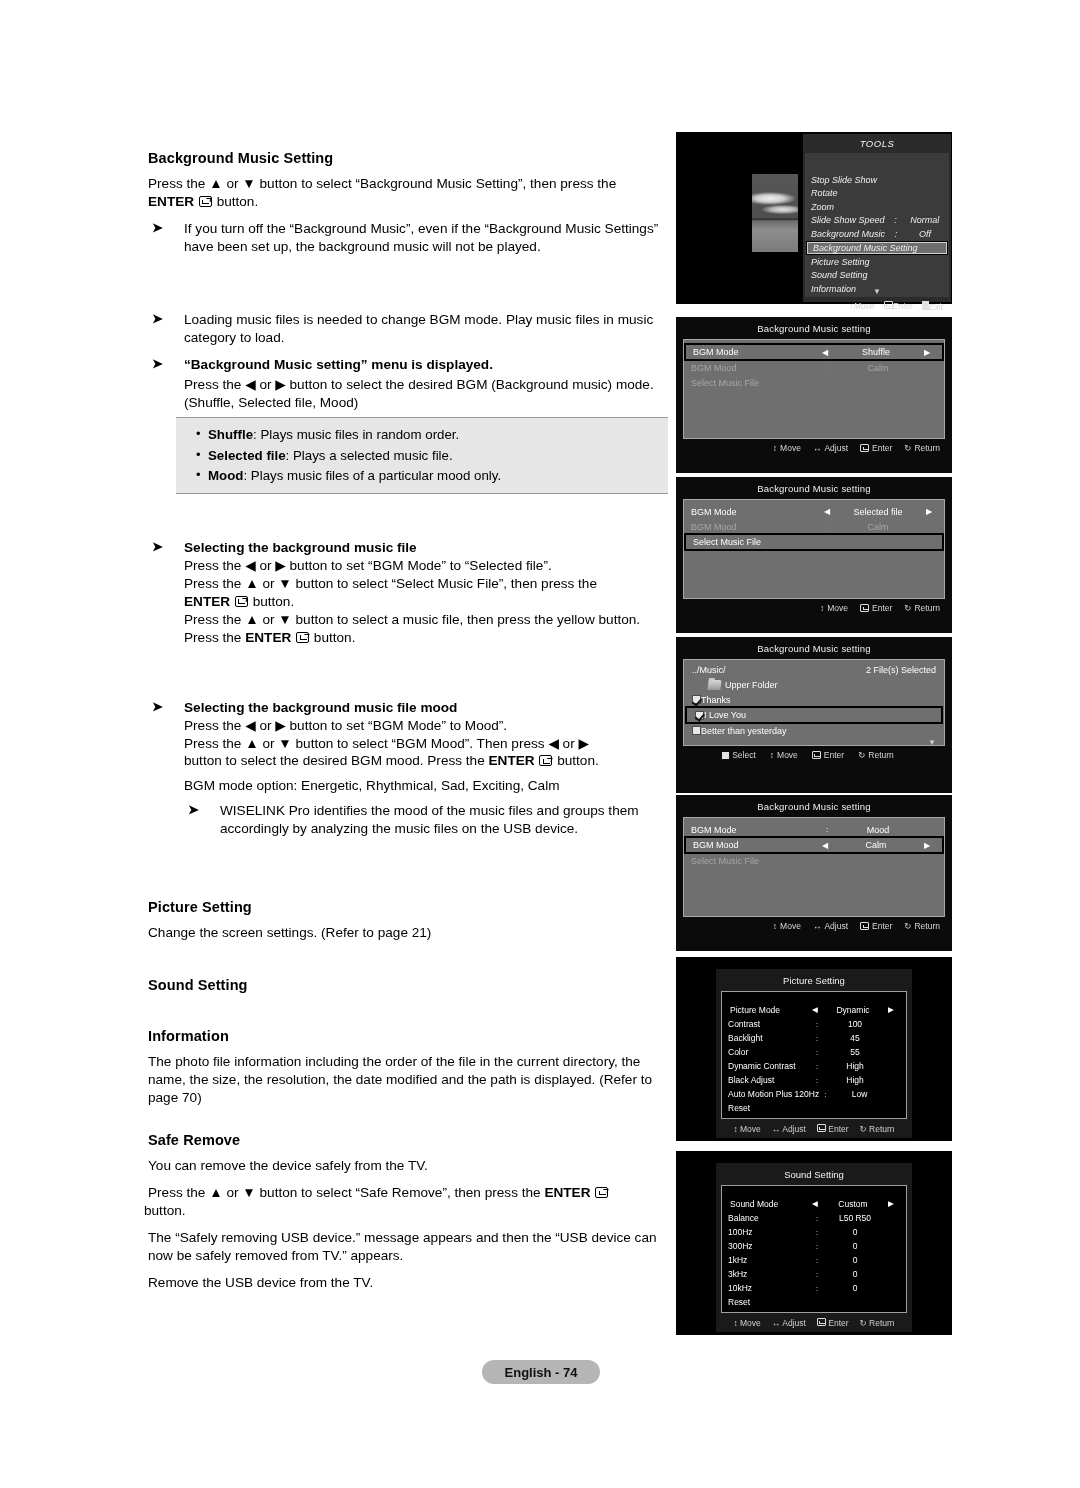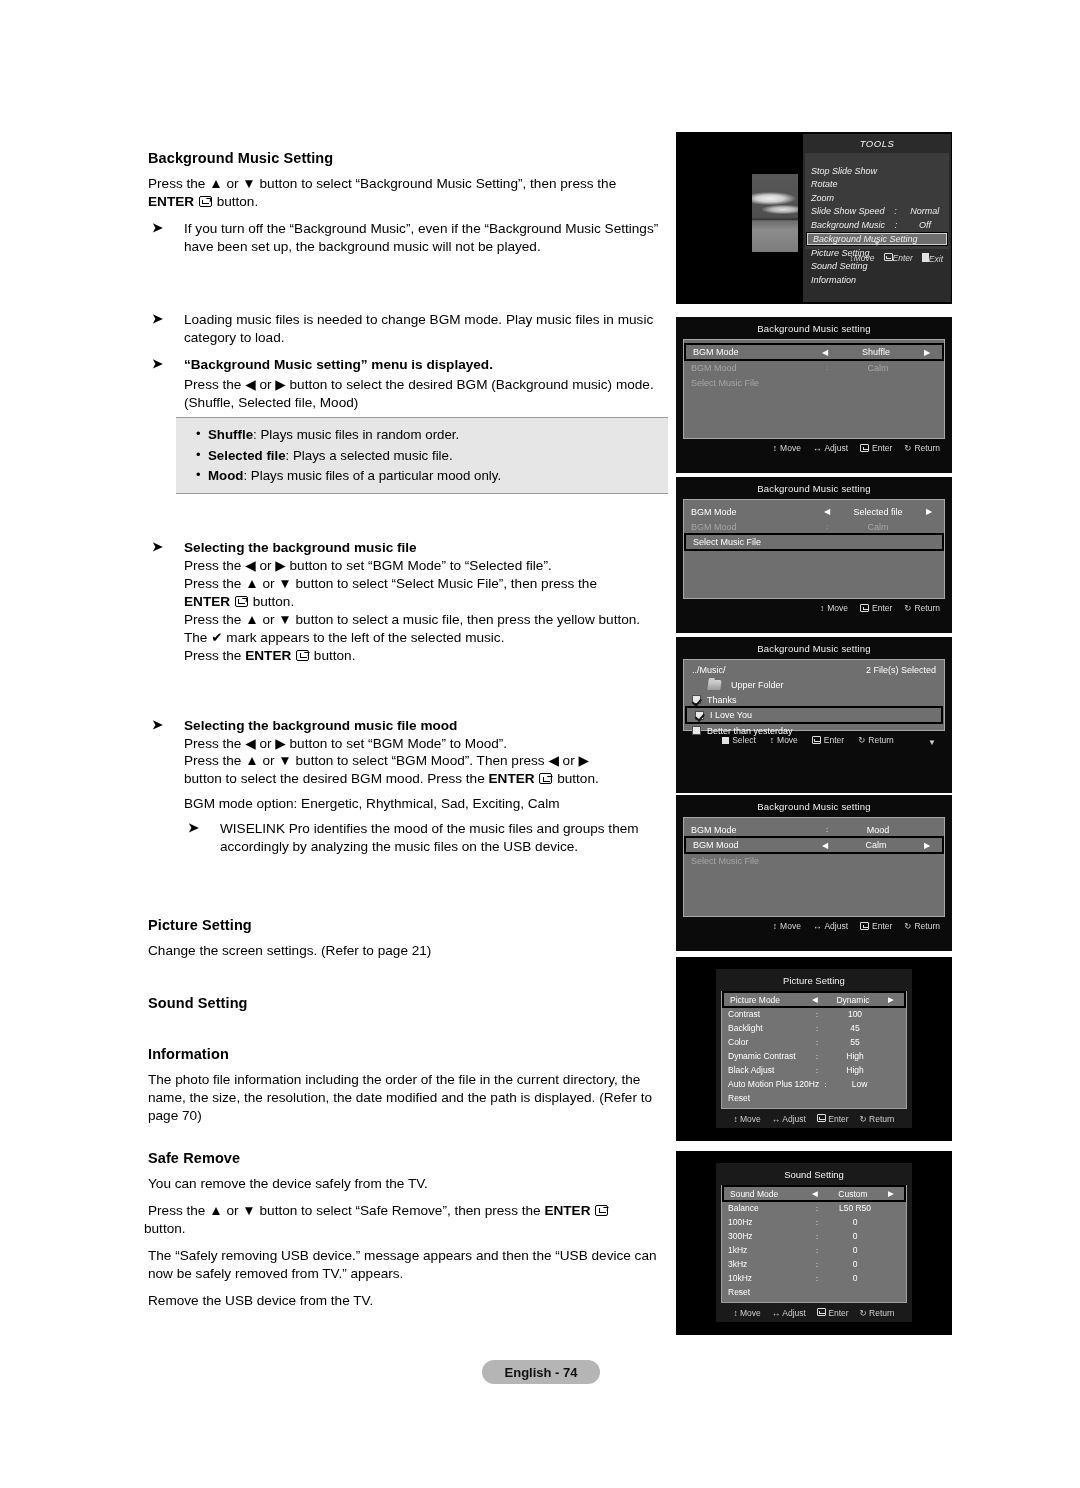--- a/index.html
+++ b/index.html
@@ -186,22 +186,22 @@
     background: #2b2b2b;
     font-style: italic;
   }
   .tools-menu .ttl {
     text-align: center; color: #f2f2f2;
     font-size: 9.5px; padding: 4px 0 4px;
     letter-spacing: .5px;
   }
   .tools-menu .list {
     background: #3b3b3b;
-    margin: 0 2px; padding: 11px 0 0;
-    height: 96px; position: relative;
+    margin: 0 2px; padding: 20px 0 0;
+    height: 144px; position: relative;
   }
   .tools-menu .item {
     display: flex; align-items: center;
     height: 13.5px; padding: 0 6px;
     font-size: 9px; color: #ededed;
   }
   .tools-menu .item .nm { flex: 0 0 auto; }
   .tools-menu .item .cl { width: 22px; text-align: center; }
   .tools-menu .item .vv { flex: 1 1 auto; text-align: center; }
   .tools-menu .item.sel {
@@ -219,21 +219,21 @@
     display: flex; justify-content: flex-end; gap: 9px;
     padding: 4px 8px 0 0; font-size: 8.5px; color: #d7d7d7;
   }
 
   
   .flist .hdr {
     display: flex; justify-content: space-between;
     padding: 1px 8px 2px; font-size: 9px; color: #ffffff;
   }
   .flist .fr {
-    display: flex; align-items: center; gap: 6px;
+    display: flex; align-items: center; gap: 0;
     height: 15px; padding: 0 8px; font-size: 9px; color: #fff;
   }
   .flist .fr.hl {
     outline: 2px solid #000; outline-offset: -1px;
     border: 1px solid #dadada;
     margin: 0 2px; height: 16px;
   }
   .cbox {
     width: 9px; height: 9px; background: #e8e8e8;
     border: 1px solid #4b4b4b; position: relative; flex: 0 0 auto;
@@ -266,22 +266,22 @@
     background: #000; padding: 12px 0 14px;
   }
   .darkframe .pnl {
     width: 196px; margin: 0 auto; background: #1a1a1a;
   }
   .darkframe .pnl .ptitle {
     text-align: center; color: #f2f2f2;
     font-size: 9.5px; padding: 6px 0 5px;
   }
   .darkframe .pnl .pin {
-    background: #737373; border: 1px solid #a0a0a0;
-    margin: 0 5px; padding: 0 0 3px;
+    background: #000000; border: 1px solid #a0a0a0;
+    margin: 0 5px; padding: 10px 0 3px;
   }
   .darkframe .prow {
     display: flex; align-items: center;
     height: 14px; padding: 0 6px; font-size: 8.5px; color: #fff;
   }
   .darkframe .prow .lbl { flex: 0 0 auto; }
   .darkframe .prow .sp { flex: 1 1 auto; }
   .darkframe .prow .val { width: 62px; text-align: center; }
   .darkframe .prow .arw { width: 14px; text-align: center; font-size: 7.5px; }
   .darkframe .prow.hl {
@@ -354,21 +354,20 @@
       <span class="arrow">➤</span>
       <span class="b">Selecting the background music file</span>
     </div>
     <div class="indent">Press the ◀ or ▶ button to set “BGM Mode” to “Selected file”.</div>
     <div class="indent">
       <span>Press the ▲ or ▼ button to select “Select Music File”, then press the</span><br>
       <b>ENTER</b>
       <span class="enter-ico"></span><span> button.</span>
     </div>
     <div class="indent">Press the ▲ or ▼ button to select a music file, then press the yellow button.</div>
-    <div class="indent">The ✔ mark appears to the left of the selected music.</div>
     <div class="indent">
       <span>Press the </span><b>ENTER</b>
       <span class="enter-ico"></span><span> button.</span>
     </div>
 
     <div class="gap-d"></div>
 
     <div class="bull" style="margin-bottom:0;">
       <span class="arrow">➤</span>
       <span class="b">Selecting the background music file mood</span>
@@ -531,21 +530,21 @@
         </span>
       <span class="fi">
           <span>↻</span>
           <span>Return</span>
         </span>
     </div>
   </div>
 
   <div class="osd flist" style="top:637px; height:156px;">
     <div class="title">Background Music setting</div>
-    <div class="inner" style="height:72px;">
+    <div class="inner" style="height:87px;">
       <div class="hdr">
         <span>../Music/</span>
         <span>2 File(s) Selected</span>
       </div>
       <div class="fr" style="padding-left:24px;">
         <span class="folder"></span>
         <span style="margin-left:4px;">Upper Folder</span>
       </div>
       <div class="fr">
         <span class="cbox on"></span>

